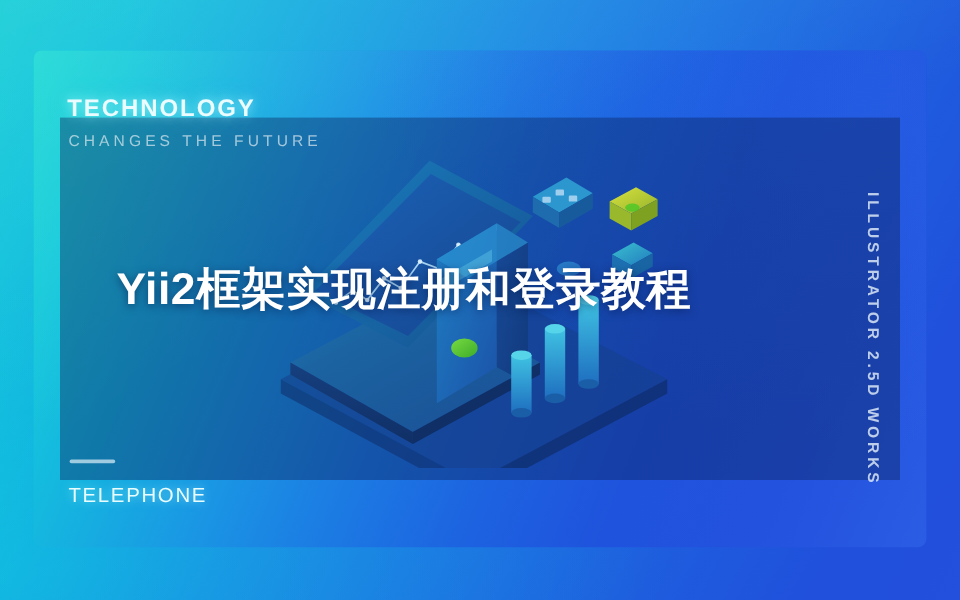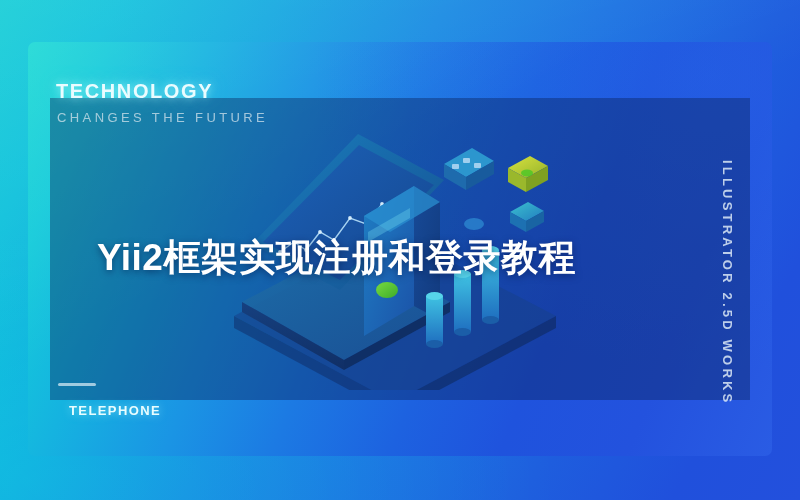--- a/index.html
+++ b/index.html
@@ -92,23 +92,23 @@
 
   .telephone-rule {
     position:absolute;
     left:58px; top:383px;
     width:38px; height:3px;
     background:rgba(222,240,248,0.70);
     border-radius:2px;
   }
   .telephone-label {
     position:absolute;
-    left:69px; top:403px;
-    font-size:13px;
-    font-weight:bold;
+    left:57px; top:403px;
+    font-size:17px;
+    font-weight:normal;
     letter-spacing:1.4px;
     color:#e8fdff;
     text-shadow:0 0 8px rgba(170,250,255,0.65);
     white-space:nowrap;
   }
 
   
   .vertical-credit {
     position:absolute;
     left:720px; top:160px;
@@ -117,21 +117,21 @@
     letter-spacing:3.2px;
     color:rgba(226,238,248,0.82);
     white-space:nowrap;
     writing-mode:vertical-rl;
     text-orientation:mixed;
   }
 
   
   .main-title {
     position:absolute;
-    left:97px; top:233px;
+    left:97px; top:216px;
     font-size:37px;
     font-weight:bold;
     letter-spacing:0.5px;
     color:#ffffff;
     white-space:nowrap;
     text-shadow:0 2px 7px rgba(4,22,70,0.55);
   }
 
   
   .illustration {

